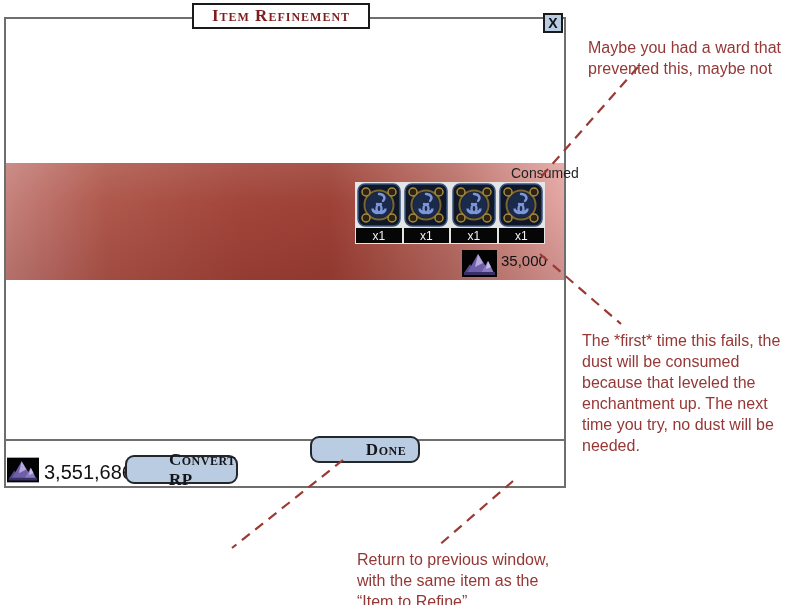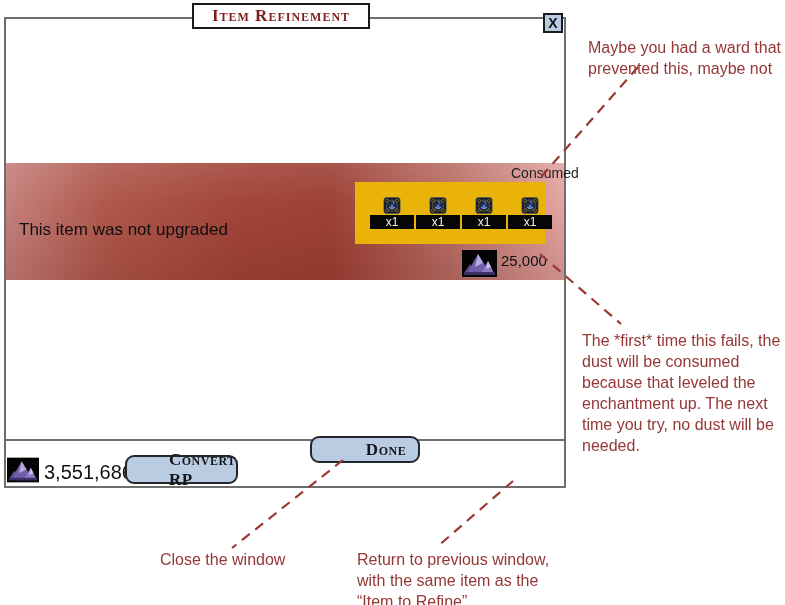--- a/index.html
+++ b/index.html
@@ -22,22 +22,22 @@
   #banner{left:6px;top:163px;width:558px;height:117px;
           background:
             linear-gradient(180deg, rgba(255,255,255,0.10) 0%, rgba(0,0,0,0) 35%, rgba(70,5,0,0.14) 100%),
             linear-gradient(90deg,#c5817c 0%,#af584c 18%,#a2453a 42%,#9d4136 58%,#b96f66 80%,#e3a5a2 100%);}
   #banner-heading{left:20px;top:196px;font-family:"Liberation Serif",serif;font-variant:small-caps;
                   font-weight:600;font-size:20px;letter-spacing:0.5px;color:#1c0e08;}
   #banner-sub{left:19px;top:220px;font-size:17px;color:#0f0f0f;}
   #consumed-label{left:466px;top:165px;font-size:14px;color:#1f1f1f;margin-left:45px;}
 
   
-  #items-block{left:355px;top:182px;width:190px;height:62px;background:#eab308;
-               display:flex;gap:2px;padding:15px;}
+  #items-block{left:355px;top:182px;width:190px;height:62px;background:#e5e5e5;
+               display:flex;gap:2px;padding:1px;}
   .item-cell{width:46px;display:flex;flex-direction:column;align-items:center;}
   .item-cell svg{display:block;}
   .qty{width:100%;height:15px;margin-top:1px;background:#060606;color:#f2f2f2;font-size:12px;
        display:flex;align-items:center;justify-content:center;}
 
   
   #dust-cost-icon{left:462px;top:250px;}
   #dust-cost-text{left:501px;top:252px;font-size:15px;color:#111;}
 
   
@@ -67,21 +67,20 @@
 
   <div class="abs" id="win-main"></div>
 
   <div class="abs" id="title-box">
     <span>Item Refinement</span>
   </div>
 
   <div class="abs" id="close-btn">X</div>
 
   <div class="abs" id="banner"></div>
-  <div class="abs" id="banner-sub">This item was not upgraded</div>
   <div class="abs" id="consumed-label">Consumed</div>
 
   <div class="abs" id="items-block">
 
     <div class="item-cell">
       <svg width="44" height="44" viewBox="0 0 44 44">
         <rect x="1" y="1" width="42" height="42" rx="7" fill="#101828" stroke="#3a5680" stroke-width="1.5"></rect>
         <circle cx="22" cy="22" r="13" fill="#1b2a4a"></circle>
         <circle cx="22" cy="22" r="14.5" fill="none" stroke="#8d7332" stroke-width="2" opacity="0.85"></circle>
         <g fill="#2a2410" stroke="#ab8a3c" stroke-width="1.5">
@@ -165,21 +164,21 @@
     <svg width="35" height="27" viewBox="0 0 35 27">
       <rect x="0" y="0" width="35" height="27" fill="#030303"></rect>
       <polygon points="2,23 8,14 13,23" fill="#55488a"></polygon>
       <polygon points="5,23 16,4 28,23" fill="#6f5fa8"></polygon>
       <polygon points="16,4 21,13 13,17" fill="#b7a8dc"></polygon>
       <polygon points="19,23 26,11 32,23" fill="#8a7cc0"></polygon>
       <polygon points="26,11 29,17 24,19" fill="#c9bce6"></polygon>
       <rect x="2" y="22" width="31" height="3" fill="#3a2f66"></rect>
     </svg>
   </div>
-  <div class="abs" id="dust-cost-text">25,000</div>
+  <div class="abs" id="dust-cost-text">35,000</div>
 
   <div class="abs" id="win-footer"></div>
   <div class="abs" id="dust-balance-icon">
     <svg width="32" height="28" viewBox="0 0 35 27">
       <rect x="0" y="0" width="35" height="27" fill="#030303"></rect>
       <polygon points="2,23 8,14 13,23" fill="#55488a"></polygon>
       <polygon points="5,23 16,4 28,23" fill="#6f5fa8"></polygon>
       <polygon points="16,4 21,13 13,17" fill="#b7a8dc"></polygon>
       <polygon points="19,23 26,11 32,23" fill="#8a7cc0"></polygon>
       <polygon points="26,11 29,17 24,19" fill="#c9bce6"></polygon>
@@ -191,21 +190,20 @@
   <div class="abs btn" id="done-btn">Done</div>
 
   <div class="abs note" id="note-ward">Maybe you had a ward that
 prevented this, maybe not</div>
   <div class="abs note" id="note-dust">The *first* time this fails, the
 dust will be consumed
 because that leveled the
 enchantment up. The next
 time you try, no dust will be
 needed.</div>
-  <div class="abs note" id="note-close">Close the window</div>
   <div class="abs note" id="note-continue">Return to previous window,
 with the same item as the
 “Item to Refine”</div>
 
   <svg class="abs" id="leader-lines">
     <g stroke="#9a3a34" stroke-width="2.2" stroke-dasharray="10 7" fill="none">
       <line x1="638" y1="67" x2="541" y2="177"></line>
       <line x1="540" y1="254" x2="621" y2="324"></line>
       <line x1="343" y1="460" x2="232" y2="548"></line>
       <line x1="513" y1="481" x2="437" y2="547"></line>

